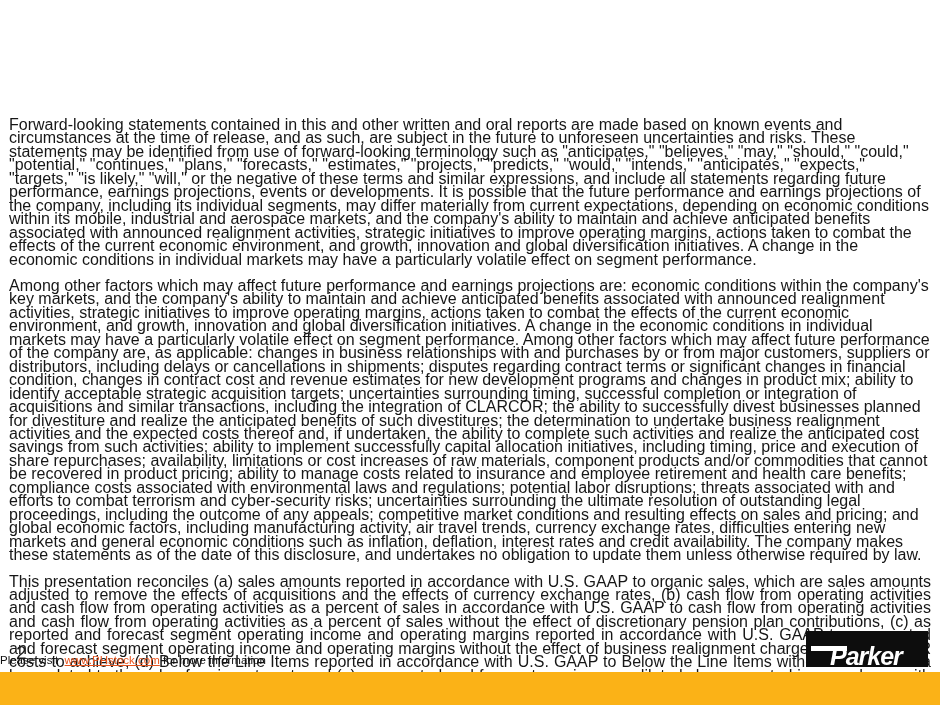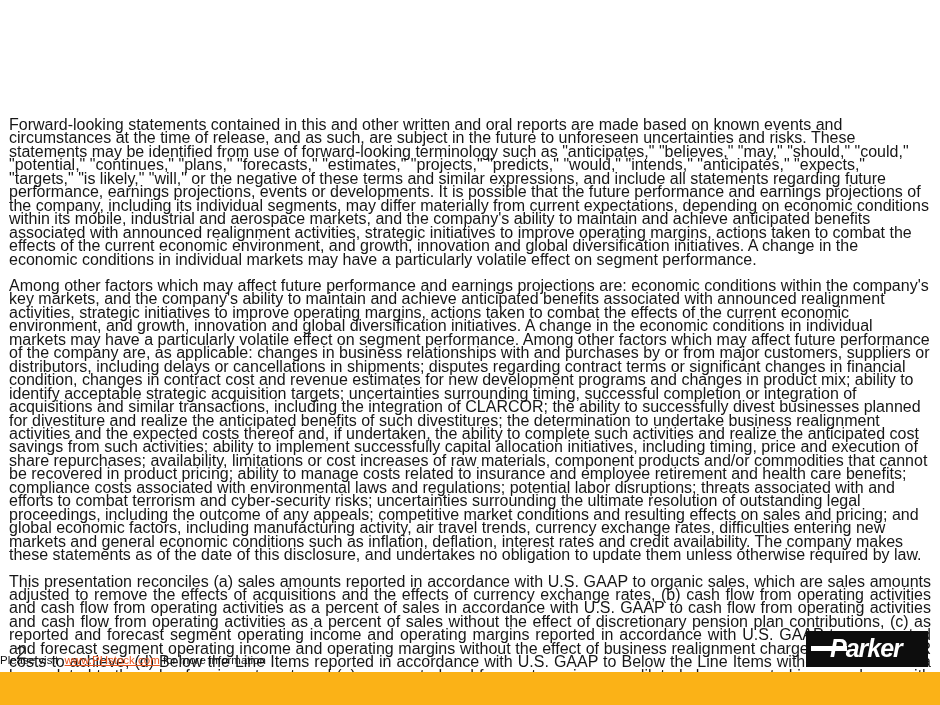--- a/index.html
+++ b/index.html
@@ -62,21 +62,21 @@
     background: var(--logo-black);
   }
   .logo-dash {
     position: absolute;
     left: 5px; top: 15px;
     width: 36px; height: 5px;
     background: #ffffff;
   }
   .logo-text {
     position: absolute;
-    left: 24px; top: 3px;
+    left: 24px; top: 11px;
     font-size: 25px;
     font-weight: bold;
     font-style: italic;
     letter-spacing: -1px;
     color: #ffffff;
   }
   .gold-bar {
     position: absolute;
     left: 0; right: 0; top: 672px;
     height: 33px;

